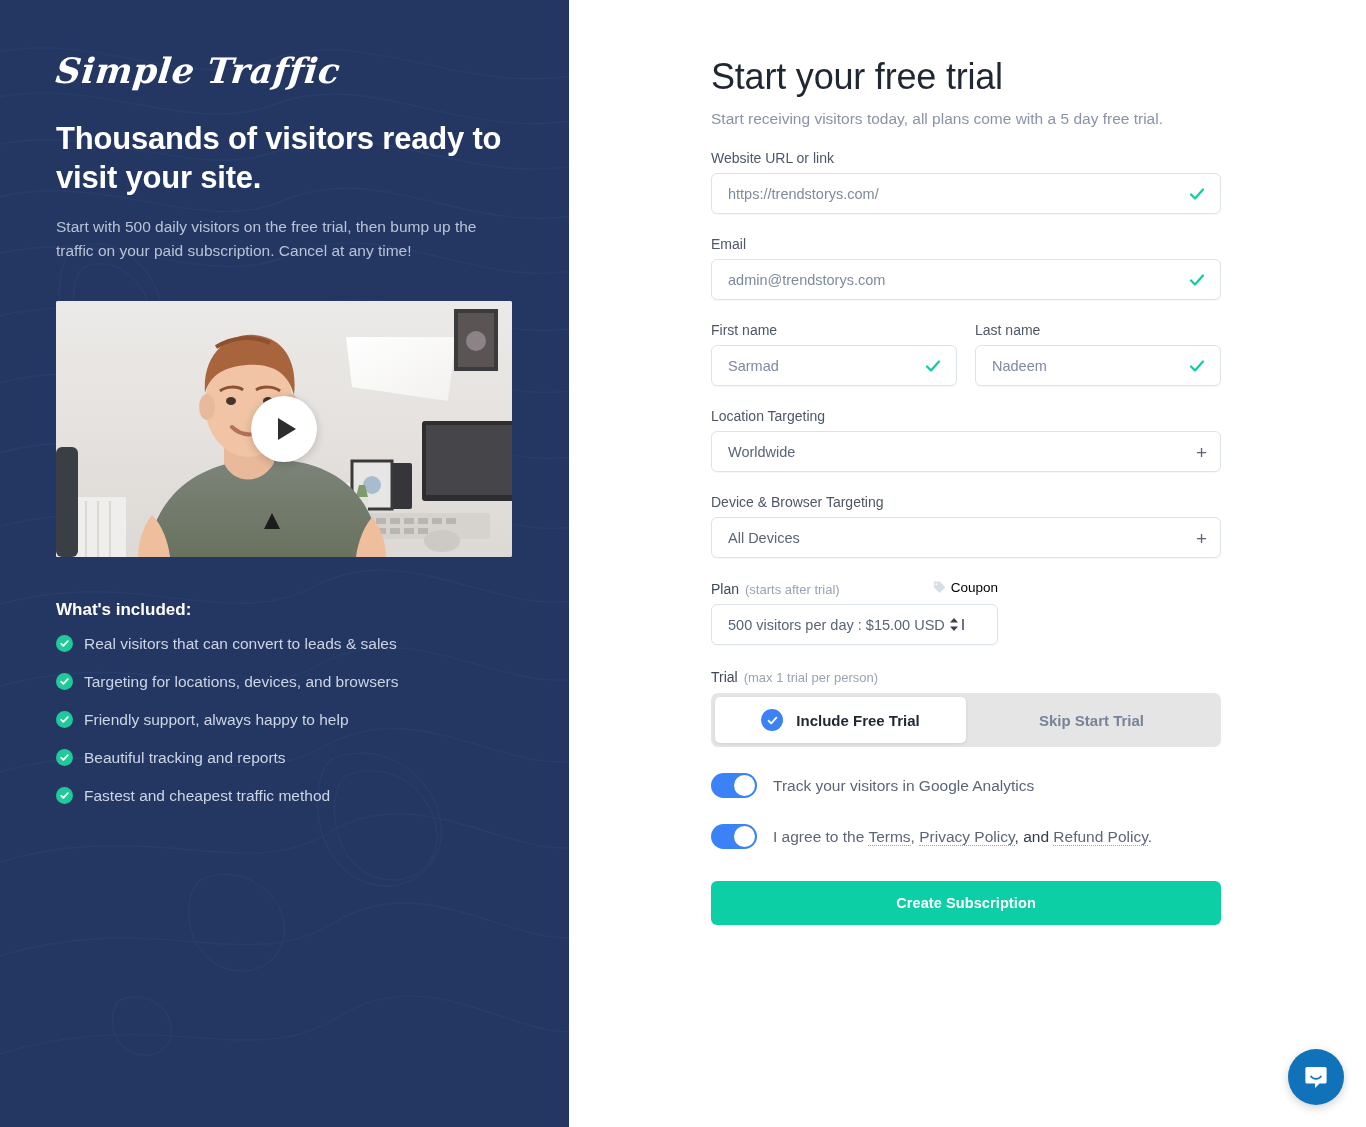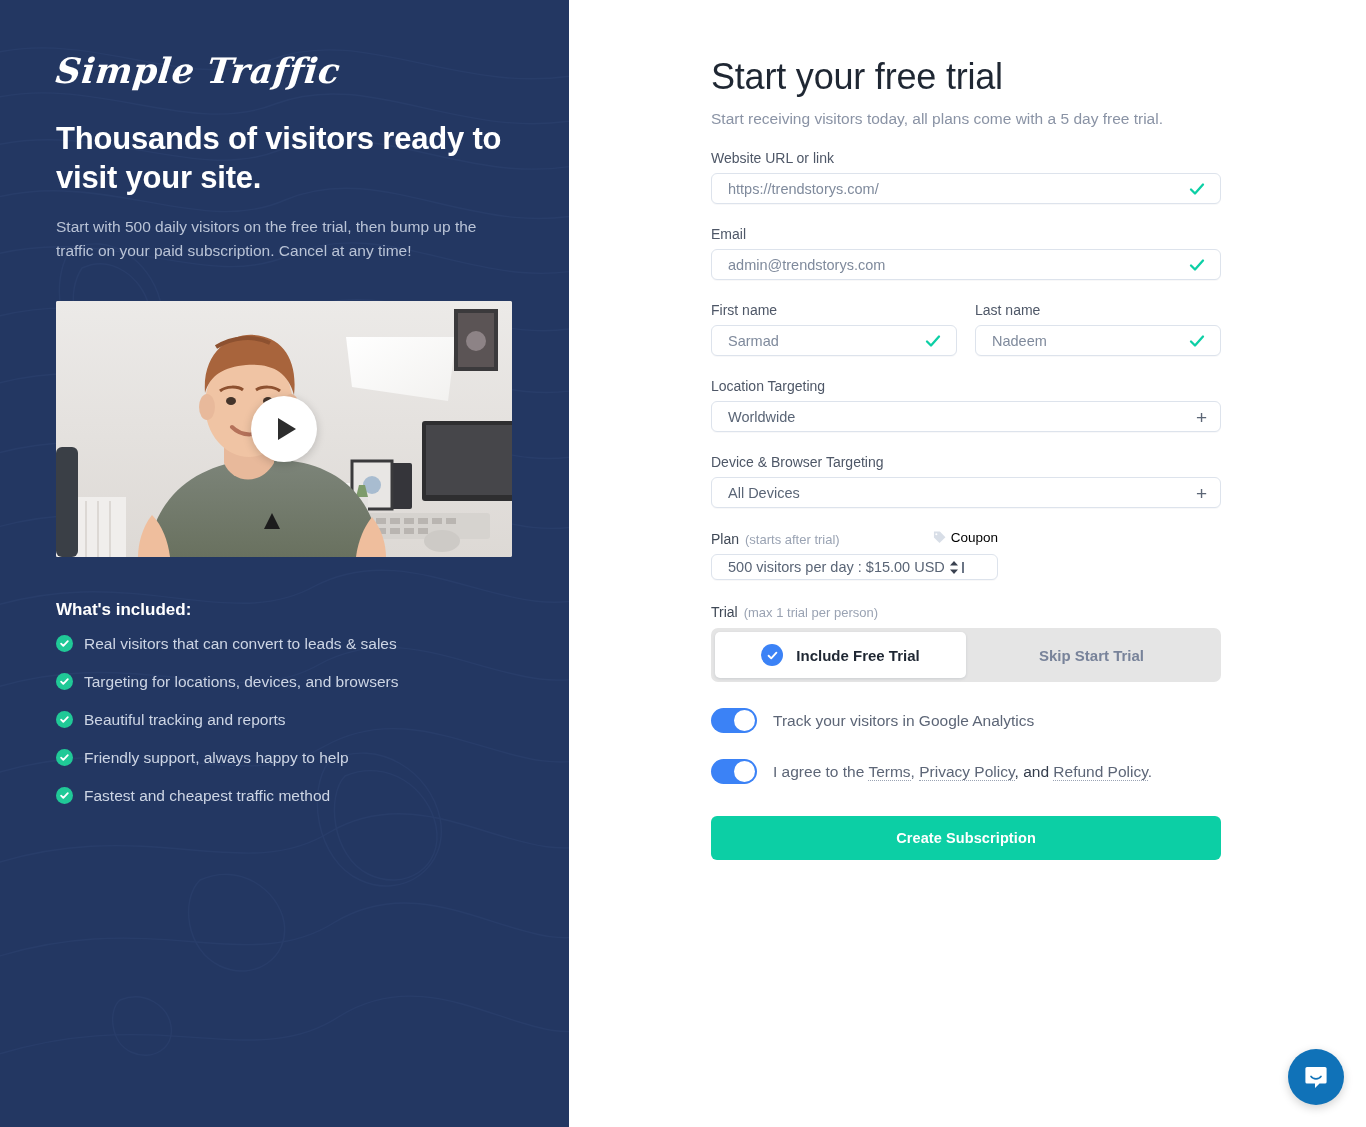--- a/index.html
+++ b/index.html
@@ -150,21 +150,21 @@
   .field { margin-top: 22px; }
   .field-label {
     display: block;
     font-size: 14px;
     color: #4e5767;
     margin-bottom: 7px;
   }
 
   .input-shell {
     position: relative;
-    height: 31px;
+    height: 41px;
     border: 1px solid #dde3ec;
     border-radius: 6px;
     background: #ffffff;
     display: flex;
     align-items: center;
     padding: 0 40px 0 16px;
     box-shadow: 0 1px 1px rgba(18,38,63,0.03);
   }
   .input-shell .val {
     font-size: 14.5px;
@@ -211,21 +211,21 @@
     display: flex;
     align-items: center;
     gap: 5px;
     font-size: 13.5px;
     color: #000000;
     cursor: pointer;
   }
 
   .select-shell {
     position: relative;
-    height: 26px;
+    height: 41px;
     border: 1px solid #dde3ec;
     border-radius: 6px;
     background: #ffffff;
     display: flex;
     align-items: center;
     padding: 0 8px 0 16px;
     overflow: hidden;
     box-shadow: 0 1px 1px rgba(18,38,63,0.03);
   }
   .select-shell .val {
@@ -492,29 +492,29 @@
               </svg>
           </span>
           <span>Targeting for locations, devices, and browsers</span>
         </li>
         <li class="feature-item">
           <span class="check-circle">
             <svg width="11" height="11" viewBox="0 0 12 12">
                 <path d="M2.3 6.2 L4.7 8.6 L9.6 3.5" stroke="#ffffff" stroke-width="2" fill="none" stroke-linecap="round" stroke-linejoin="round"></path>
               </svg>
           </span>
-          <span>Beautiful tracking and reports</span>
+          <span>Friendly support, always happy to help</span>
         </li>
         <li class="feature-item">
           <span class="check-circle">
             <svg width="11" height="11" viewBox="0 0 12 12">
                 <path d="M2.3 6.2 L4.7 8.6 L9.6 3.5" stroke="#ffffff" stroke-width="2" fill="none" stroke-linecap="round" stroke-linejoin="round"></path>
               </svg>
           </span>
-          <span>Friendly support, always happy to help</span>
+          <span>Beautiful tracking and reports</span>
         </li>
         <li class="feature-item">
           <span class="check-circle">
             <svg width="11" height="11" viewBox="0 0 12 12">
                 <path d="M2.3 6.2 L4.7 8.6 L9.6 3.5" stroke="#ffffff" stroke-width="2" fill="none" stroke-linecap="round" stroke-linejoin="round"></path>
               </svg>
           </span>
           <span>Fastest and cheapest traffic method</span>
         </li>
       </ul>

